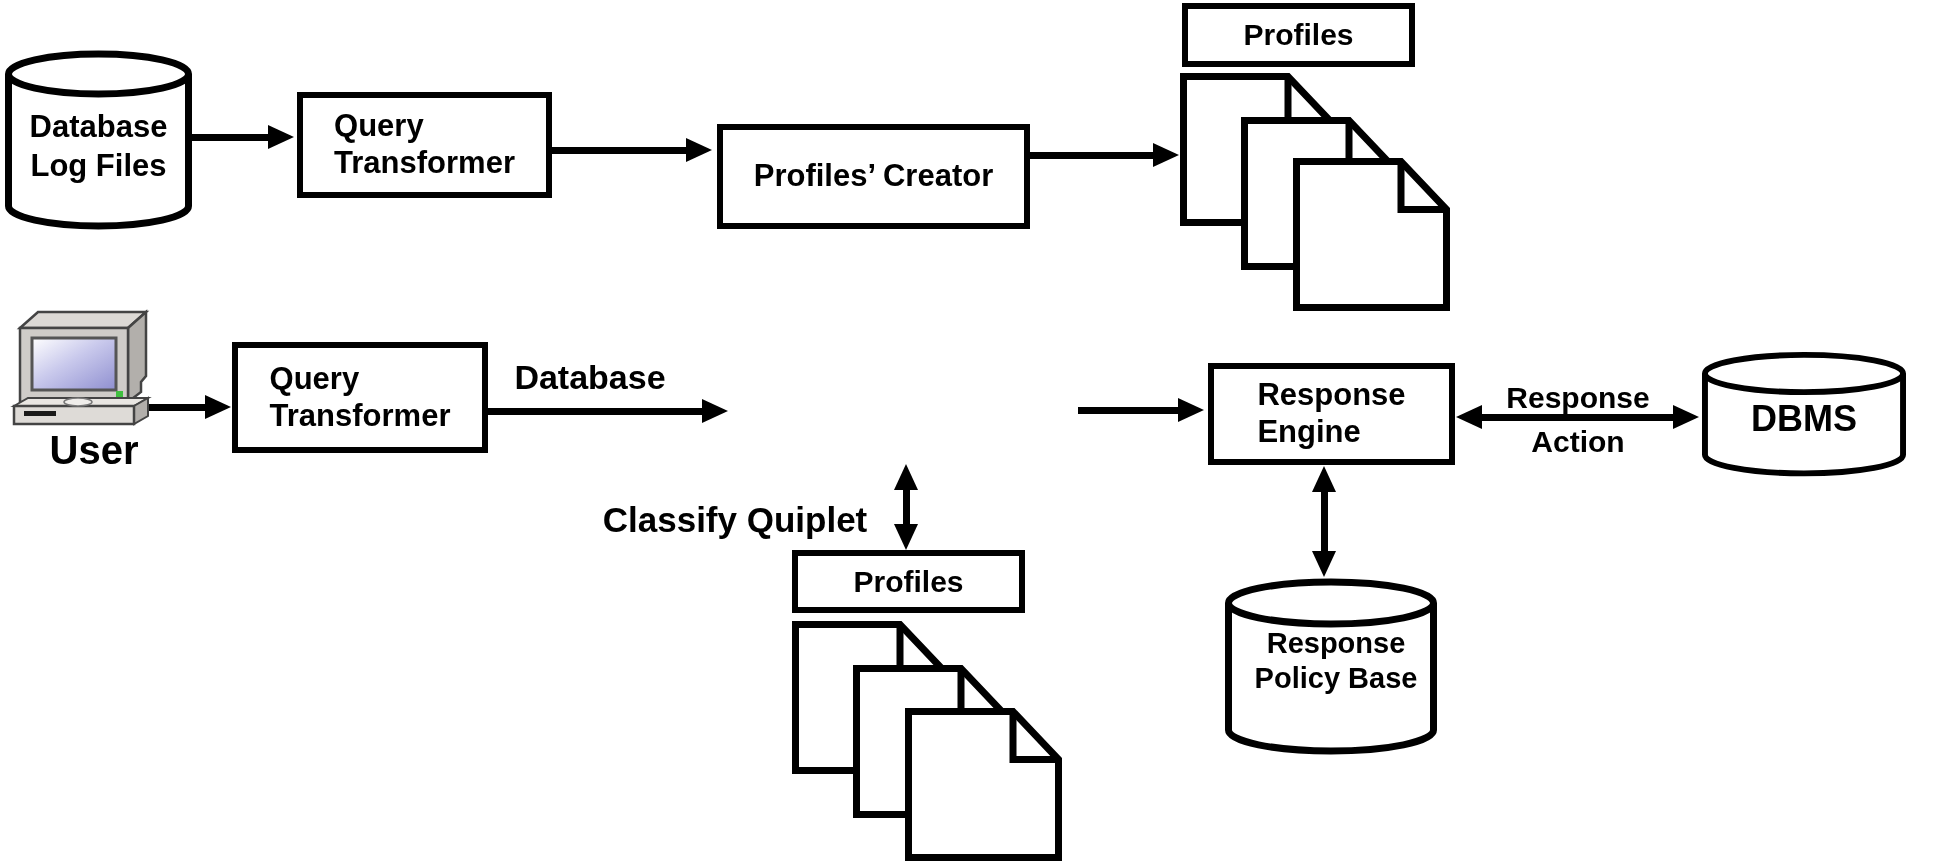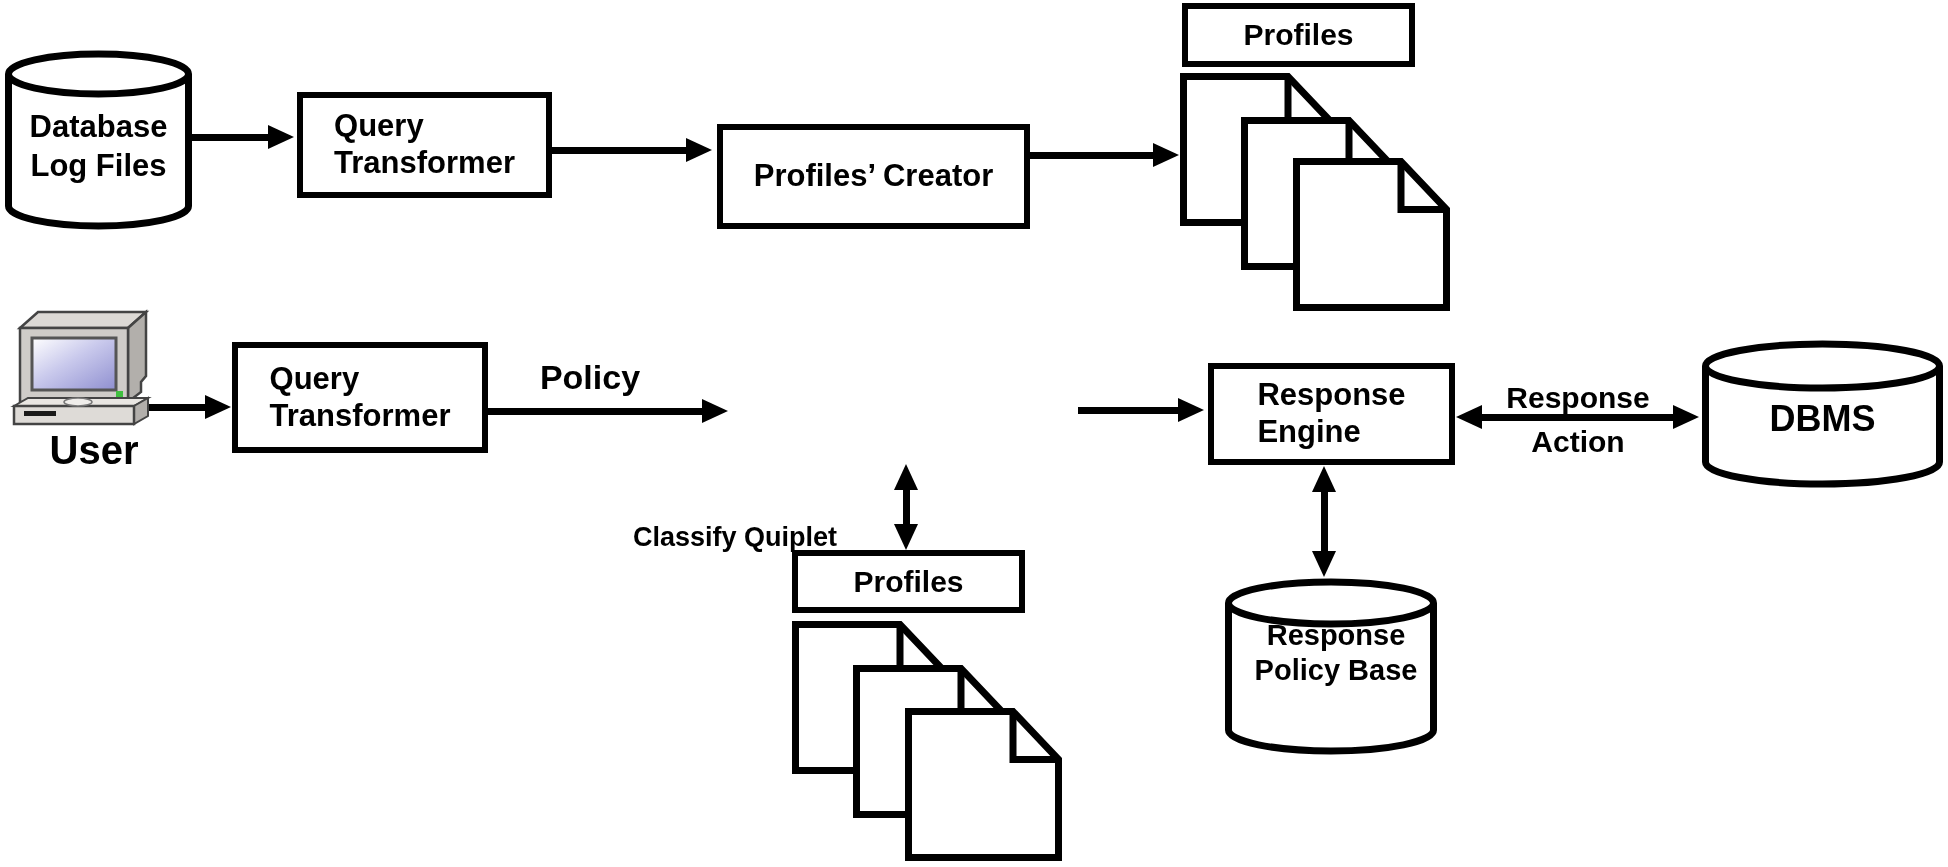--- a/index.html
+++ b/index.html
@@ -37,62 +37,62 @@
   #n-dblog .cyl-lbl{top:58px;font-size:31px;line-height:1.25;}
   #b-qt-top{left:297px;top:92px;width:243px;height:94px;font-size:31px;}
   #b-pcreator{left:717px;top:88px;width:301px;height:93px;font-size:31px;margin-top:36px;}
   #b-prof-top{left:1182px;top:3px;width:221px;height:52px;font-size:30px;}
   #stack-top{left:1180px;top:73px;width:272px;height:240px;}
   #icon-user{left:8px;top:306px;width:150px;height:122px;}
   #t-user{left:0px;top:428px;width:150px;font-size:40px;margin-left:19px;}
   #b-qt-bot{left:232px;top:342px;width:244px;height:99px;font-size:31px;}
   #b-detect{left:732px;top:345px;width:334px;height:103px;font-size:31px;}
   #b-resp{left:1208px;top:363px;width:235px;height:90px;font-size:31px;}
-  #n-dbms{left:1702px;top:340px;width:241px;height:150px;}
+  #n-dbms{left:1702px;top:340px;width:204px;height:150px;}
   #n-dbms .cyl-lbl{top:58px;font-size:36px;}
   #b-prof-bot{left:792px;top:550px;width:221px;height:51px;font-size:30px;}
   #stack-bot{left:792px;top:621px;width:272px;height:241px;}
   #n-rpb{left:1225px;top:578px;width:212px;height:179px;}
-  #n-rpb .cyl-lbl{top:40px;font-size:29px;line-height:1.22;margin-left:10px;}
+  #n-rpb .cyl-lbl{top:48px;font-size:29px;line-height:1.22;margin-left:10px;}
 
   .doc{position:absolute;width:157px;height:153px;}
   #stack-top .d2,#stack-bot .d2{left:61px;top:44px;}
   #stack-top .d3{left:113px;top:85px;}
   #stack-bot .d3{left:113px;top:87px;}
 
   #a1{left:155px;top:134px;width:114px;}
   #a2{left:552px;top:147px;width:135px;}
   #a3{left:1030px;top:152px;width:124px;}
   #a4{left:143px;top:404px;width:63px;}
   #a5{left:488px;top:408px;width:215px;}
   #a6{left:1078px;top:407px;width:101px;}
   #a7{left:1481px;top:414px;width:193px;}
   #a8{left:903px;top:489px;height:36px;}
   #a9{left:1321px;top:491px;height:61px;}
 
   #t-quiplet{left:505px;top:358px;width:170px;font-size:34px;}
-  #t-classify{left:575px;top:522px;width:320px;font-size:27px;}
+  #t-classify{left:575px;top:500px;width:320px;font-size:35px;}
   #t-respaction{left:1478px;top:376px;width:200px;font-size:30px;line-height:44px;}
 </style>
 </head>
 <body>
 
 <div class="canvas">
 
   <div id="a1" class="hl ar"></div>
   <div id="a2" class="hl ar"></div>
   <div id="a3" class="hl ar"></div>
   <div id="a4" class="hl ar"></div>
   <div id="a5" class="hl ar"></div>
   <div id="a6" class="hl ar"></div>
   <div id="a7" class="hl ar al"></div>
   <div id="a8" class="vl au ad"></div>
   <div id="a9" class="vl au ad"></div>
 
-  <div id="t-quiplet" class="edge-lbl">Policy</div>
+  <div id="t-quiplet" class="edge-lbl">Database</div>
   <div id="t-classify" class="edge-lbl">Classify Quiplet</div>
   <div id="t-respaction" class="edge-lbl">Response
 Action</div>
 
   <div id="n-dblog" class="node cyl">
     <svg viewBox="0 0 187 180">
       <path d="M3.5,24 V156 A90,20 0 0 0 183.5,156 V24" fill="#fff" stroke="#000" stroke-width="7"></path>
       <ellipse cx="93.5" cy="24" rx="90" ry="20" fill="#fff" stroke="#000" stroke-width="7"></ellipse>
     </svg>
     <div class="cyl-lbl">Database

